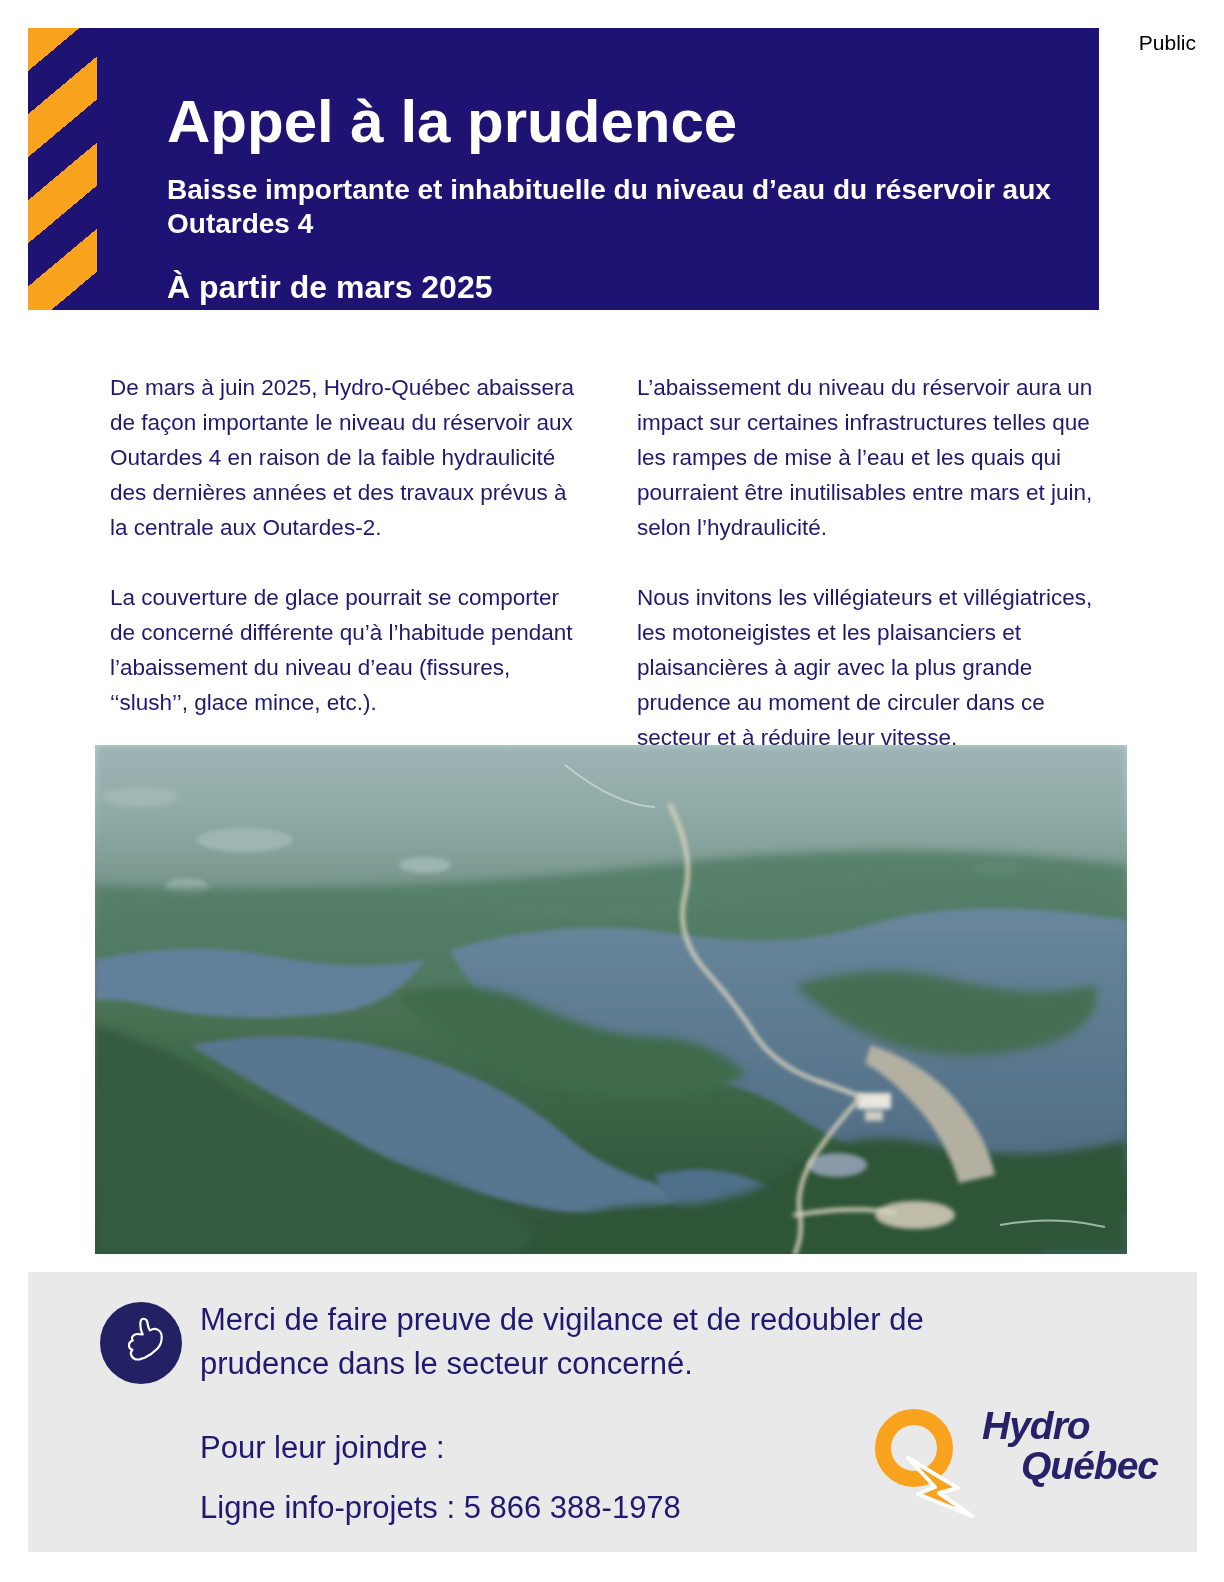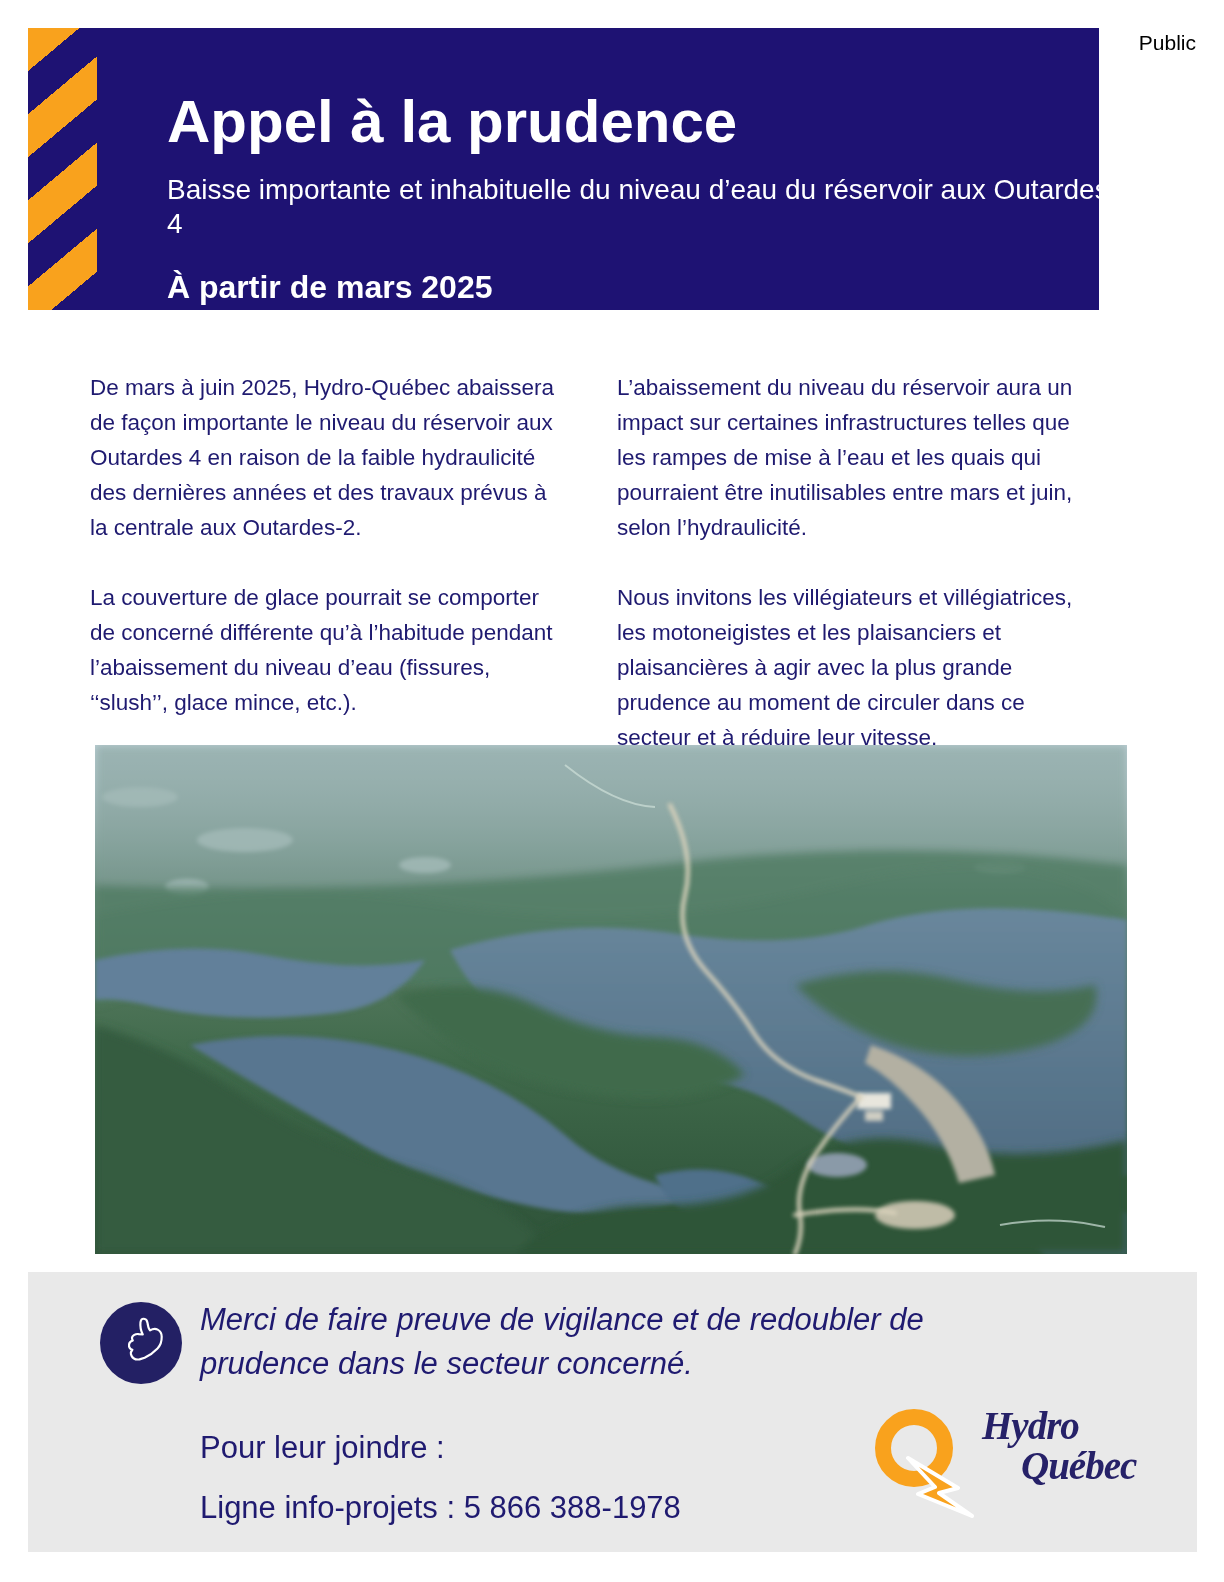--- a/index.html
+++ b/index.html
@@ -34,31 +34,31 @@
       #1e1273 33px, #1e1273 66px
     );
   }
   .header-text { position: absolute; left: 139px; top: 62px; width: 990px; }
   .page-title {
     font-size: 60px; font-weight: bold; color: #ffffff;
     letter-spacing: 0px; line-height: 1.05;
   }
   .page-subtitle {
     margin-top: 20px;
-    font-size: 28px; font-weight: normal; color: #ffffff;
+    font-size: 28px; font-weight: bold; color: #ffffff;
     line-height: 1.22; max-width: 960px;
   }
   .page-dateline {
     margin-top: 28px;
     font-size: 32px; font-weight: bold; color: #ffffff;
   }
 
   
   .body-cols {
-    position: absolute; left: 90px; top: 370px;
+    position: absolute; left: 110px; top: 370px;
     width: 1010px; display: flex; gap: 62px;
   }
   .col { display: flex; flex-direction: column; gap: 35px; }
   .col-left  { width: 465px; }
   .col-right { width: 478px; }
   .col p {
     font-size: 22.5px; line-height: 35px; color: #1f1a70;
   }
 
   
@@ -80,42 +80,42 @@
   }
   .thumb-badge {
     position: absolute; left: 72px; top: 30px;
     width: 82px; height: 82px; border-radius: 50%;
     background: #232064;
     display: flex; align-items: center; justify-content: center;
   }
   .footer-message {
     position: absolute; left: 172px; top: 26px;
     width: 860px;
-    font-size: 31px; line-height: 44px; color: #1f1a70; font-style: italic;
+    font-size: 31px; line-height: 44px; color: #1f1a70;
   }
   .contact-heading {
     position: absolute; left: 172px; top: 158px;
     font-size: 31px; color: #1f1a70;
   }
   .contact-line {
     position: absolute; left: 172px; top: 218px;
     font-size: 31px; color: #1f1a70;
   }
 
   
   .hq-logo {
     position: absolute; left: 838px; top: 128px;
     width: 300px; height: 120px;
   }
   .hq-mark { position: absolute; left: 0; top: 6px; width: 150px; height: 112px; }
   .hq-word {
     position: absolute; left: 116px; top: 6px;
     font-style: italic; font-weight: bold;
     color: #262168; line-height: 1.0;
-    font-size: 39px; letter-spacing: -1px; font-family: Liberation Serif, serif;
+    font-size: 39px; letter-spacing: -1px;
   }
   .hq-word .l2 { display: block; margin-left: 39px; margin-top: 1px; }
 </style>
 </head>
 <body>
 
 <div class="classification">Public</div>
 
 <div class="header-band">
   <div class="stripe-col"></div>

